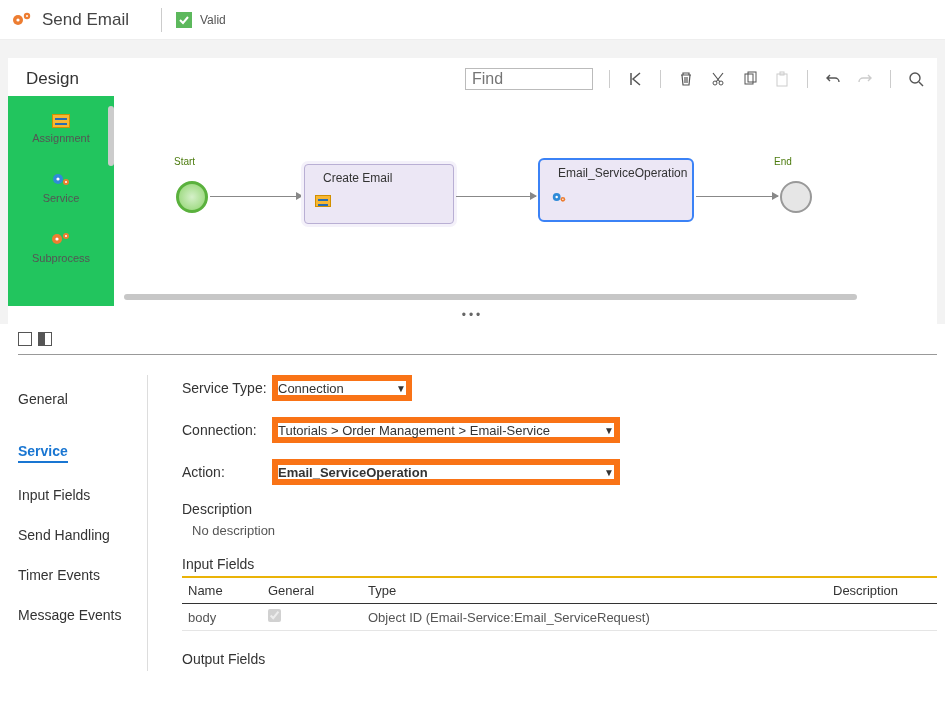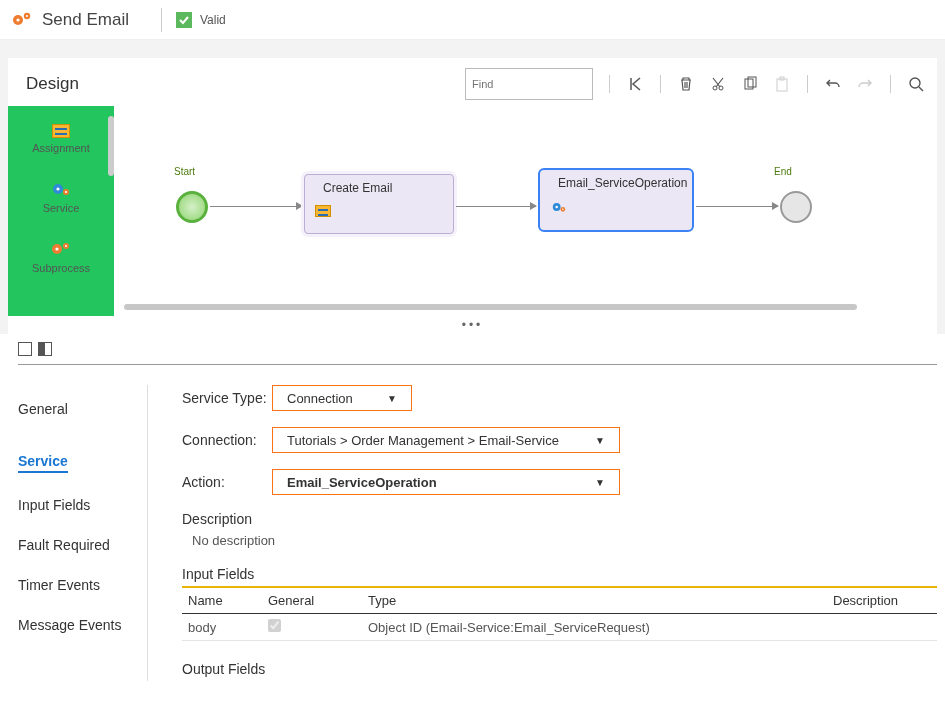--- a/index.html
+++ b/index.html
@@ -15,21 +15,21 @@
   .header .valid-check svg { width: 12px; height: 12px; }
   .header .valid-text { font-size: 12px; color: #555; }
 
   .main-bg { background: #f3f3f3; padding-top: 18px; }
 
   
   .design-panel { background: #fff; margin: 0 8px 0 8px; }
   .design-head { display: flex; align-items: center; justify-content: space-between; padding: 10px 12px 6px 18px; }
   .design-head .design-title { font-size: 17px; color: #333; }
   .design-toolbar { display: flex; align-items: center; gap: 14px; }
-  .design-toolbar .find-box { width: 128px; height: 32px; border: 1px solid #bbb; font-size: 11px; padding: 2px 6px; color: #0369a1; }
+  .design-toolbar .find-box { width: 128px; height: 22px; border: 1px solid #bbb; font-size: 16px; padding: 2px 6px; color: #0369a1; }
   .design-toolbar .tb-div { width: 1px; height: 18px; background: #ccc; margin: 0 2px; }
   .design-toolbar .tb-icon { width: 18px; height: 18px; display: flex; align-items: center; justify-content: center; cursor: pointer; color: #555; }
   .design-toolbar .tb-icon.disabled { color: #ccc; }
 
   .canvas-wrap { display: flex; height: 210px; position: relative; }
   .palette { width: 106px; background: #22c55e; display: flex; flex-direction: column; align-items: center; padding-top: 18px; position: relative; }
   .palette-scroll { position: absolute; right: 0; top: 10px; width: 6px; height: 60px; background: #ccc; border-radius: 3px; }
   .palette-item { display: flex; flex-direction: column; align-items: center; gap: 4px; margin-bottom: 26px; cursor: pointer; }
   .palette-item .p-label { font-size: 11px; color: #555; }
   .canvas { flex: 1; position: relative; background: #fff; overflow: hidden; }
@@ -65,21 +65,21 @@
   .props-head .right .layout-icon { width: 14px; height: 14px; border: 1.5px solid #555; }
   .props-head .right .layout-icon.split { border-left: 7px solid #555; }
 
   .props-body { display: flex; }
   .props-nav { width: 130px; border-right: 1px solid #ddd; padding-top: 4px; }
   .props-nav .nav-item { font-size: 14px; color: #333; padding: 12px 0; cursor: pointer; }
   .props-nav .nav-item.active { color: #1976d2; font-weight: 700; border-bottom: 2px solid #1976d2; display: inline-block; padding-bottom: 2px; margin: 12px 0; }
   .props-form { flex: 1; padding-left: 34px; position: relative; }
   .form-row { display: flex; align-items: center; margin-bottom: 16px; }
   .form-row .fl { width: 90px; font-size: 14px; color: #333; }
-  .form-row select, .form-row .combo { height: 26px; border: 1px solid #f97316; background: #fff; font-size: 13px; padding: 2px 14px; }
+  .form-row select, .form-row .combo { height: 26px; border: 6px solid #f97316; background: #fff; font-size: 13px; padding: 2px 0; }
   .combo { display: flex; align-items: center; justify-content: space-between; }
   .combo .caret { font-size: 10px; color: #333; margin-left: 10px; }
   .desc-block { margin-bottom: 18px; }
   .desc-block .desc-title { font-size: 14px; margin-bottom: 6px; }
   .desc-block .desc-text { font-size: 13px; color: #555; padding-left: 10px; }
   .section-title { font-size: 14px; color: #333; margin: 8px 0 4px 0; }
   .fields-table { width: 100%; border-collapse: collapse; }
   .fields-table th, .fields-table td { text-align: left; font-size: 13px; padding: 5px 6px; }
   .fields-table thead th { font-weight: normal; border-top: 2px solid #eab308; border-bottom: 1px solid #333; }
   .fields-table tbody td { border-bottom: 1px solid #e5e5e5; color: #555; }
@@ -268,21 +268,21 @@
         <div class="layout-icon"></div>
         <div class="layout-icon split"></div>
       </div>
     </div>
 
     <div class="props-body">
       <div class="props-nav">
         <div class="nav-item">General</div>
         <div><span class="nav-item active">Service</span></div>
         <div class="nav-item">Input Fields</div>
-        <div class="nav-item">Fault Required</div>
+        <div class="nav-item">Send Handling</div>
         <div class="nav-item">Timer Events</div>
         <div class="nav-item">Message Events</div>
       </div>
 
       <div class="props-form">
         <div class="form-row">
           <div class="fl">Service Type:</div>
           <div class="combo" style="width:140px">
             <span>Connection</span>
             <span class="caret">▼</span>

